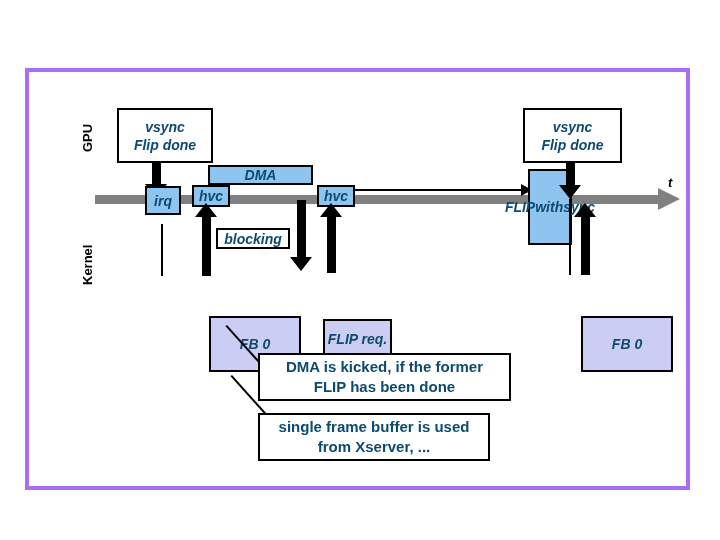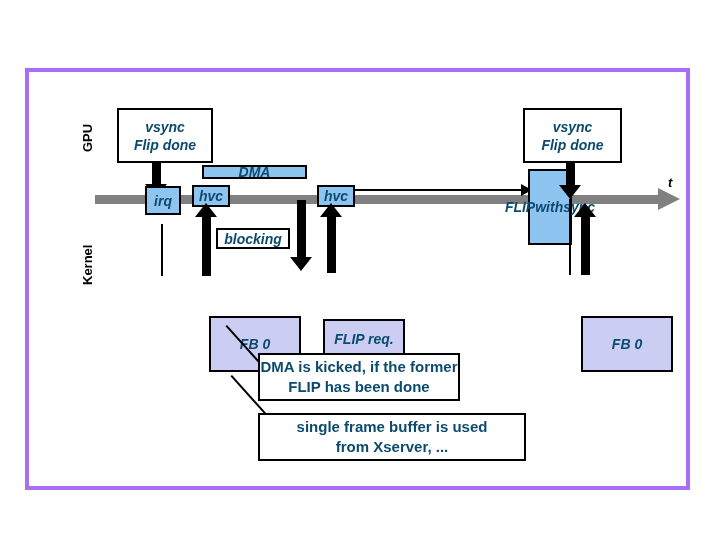--- a/index.html
+++ b/index.html
@@ -98,40 +98,40 @@
     <span>Flip done</span>
   </div>
 
   <div class="vbar" style="left:152px;top:163px;height:24px;"></div>
   <div class="arrow-down-head" style="left:145px;top:184px;"></div>
 
   <div class="box blue small-blue ital" style="left:145px;top:186px;width:36px;height:29px;">irq</div>
 
   <div class="thinv" style="left:161px;top:224px;height:52px;"></div>
 
-  <div class="box blue small-blue ital" style="left:202px;top:165px;width:105px;height:14px;">DMA</div>
+  <div class="box blue small-blue ital" style="left:208px;top:165px;width:105px;height:20px;">DMA</div>
 
   <div class="box blue small-blue ital" style="left:192px;top:185px;width:38px;height:22px;">hvc</div>
 
   <div class="vbar" style="left:202px;top:216px;height:60px;"></div>
   <div class="arrow-up-head" style="left:195px;top:203px;"></div>
 
   <div class="box white small-blue ital" style="left:216px;top:228px;width:74px;height:21px;">blocking</div>
 
   <div class="vbar" style="left:297px;top:200px;height:60px;"></div>
   <div class="arrow-down-head" style="left:290px;top:257px;"></div>
 
   <div class="box lav small-blue ital" style="left:209px;top:268px;width:92px;height:56px;">FB 0</div>
 
   <div class="box blue small-blue ital" style="left:317px;top:185px;width:38px;height:22px;">hvc</div>
 
   <div class="vbar" style="left:327px;top:216px;height:57px;"></div>
   <div class="arrow-up-head" style="left:320px;top:203px;"></div>
 
-  <div class="box lav small-blue ital" style="left:323px;top:271px;width:82px;height:40px;">FLIP req.</div>
+  <div class="box lav small-blue ital" style="left:323px;top:271px;width:69px;height:40px;">FLIP req.</div>
 
   <div class="thinh" style="left:355px;top:189px;width:168px;"></div>
   <div class="harrow-head" style="left:521px;top:184px;"></div>
 
   <div class="box blue small-blue ital" style="left:528px;top:169px;width:44px;height:76px;flex-direction:row;line-height:19px;">
     <span>FLIP</span>
     <span>with</span>
     <span>sync</span>
   </div>
 
@@ -149,23 +149,23 @@
   <div class="arrow-up-head" style="left:574px;top:203px;"></div>
 
   <div class="box lav small-blue ital" style="left:581px;top:268px;width:92px;height:56px;">FB 0</div>
 
   <div class="leader" style="left:227px;top:325px;width:52px;transform:rotate(48deg);"></div>
   <div class="thinh" style="left:260px;top:363px;width:20px;"></div>
 
   <div class="leader" style="left:232px;top:375px;width:52px;transform:rotate(48deg);"></div>
   <div class="thinh" style="left:265px;top:413px;width:20px;"></div>
 
-  <div class="box white note" style="left:258px;top:353px;width:202px;height:48px;flex-direction:column;">
+  <div class="box white note" style="left:258px;top:353px;width:253px;height:48px;flex-direction:column;">
     <span>DMA is kicked, if the former</span>
     <span>FLIP has been done</span>
   </div>
 
-  <div class="box white note" style="left:258px;top:413px;width:268px;height:48px;flex-direction:column;">
+  <div class="box white note" style="left:258px;top:413px;width:232px;height:48px;flex-direction:column;">
     <span>single frame buffer is used</span>
     <span>from Xserver, ...</span>
   </div>
 
 </div>
 
 </body></html>

